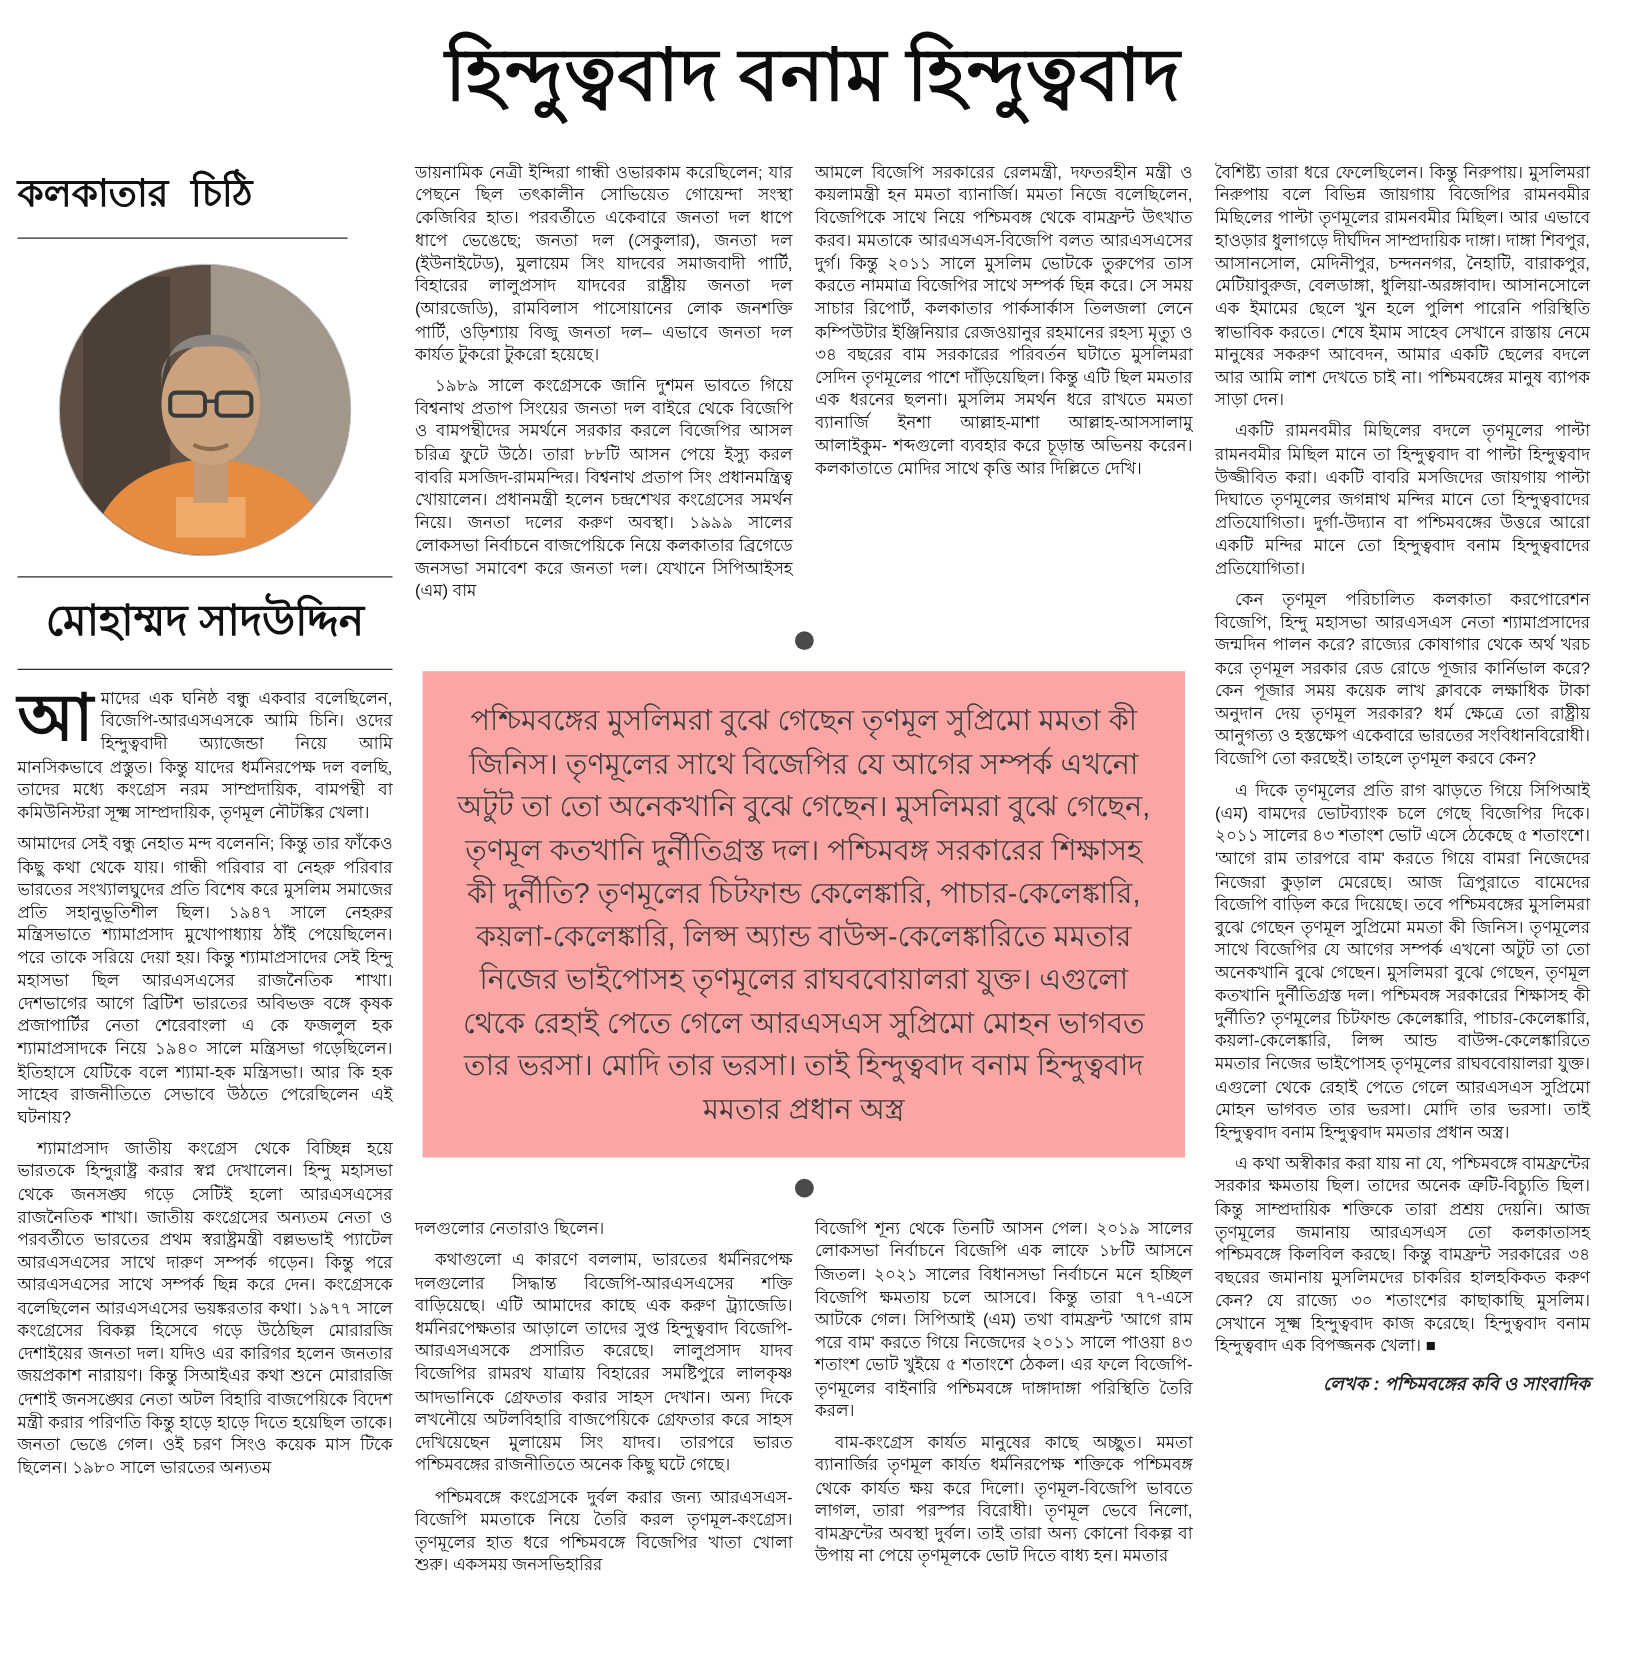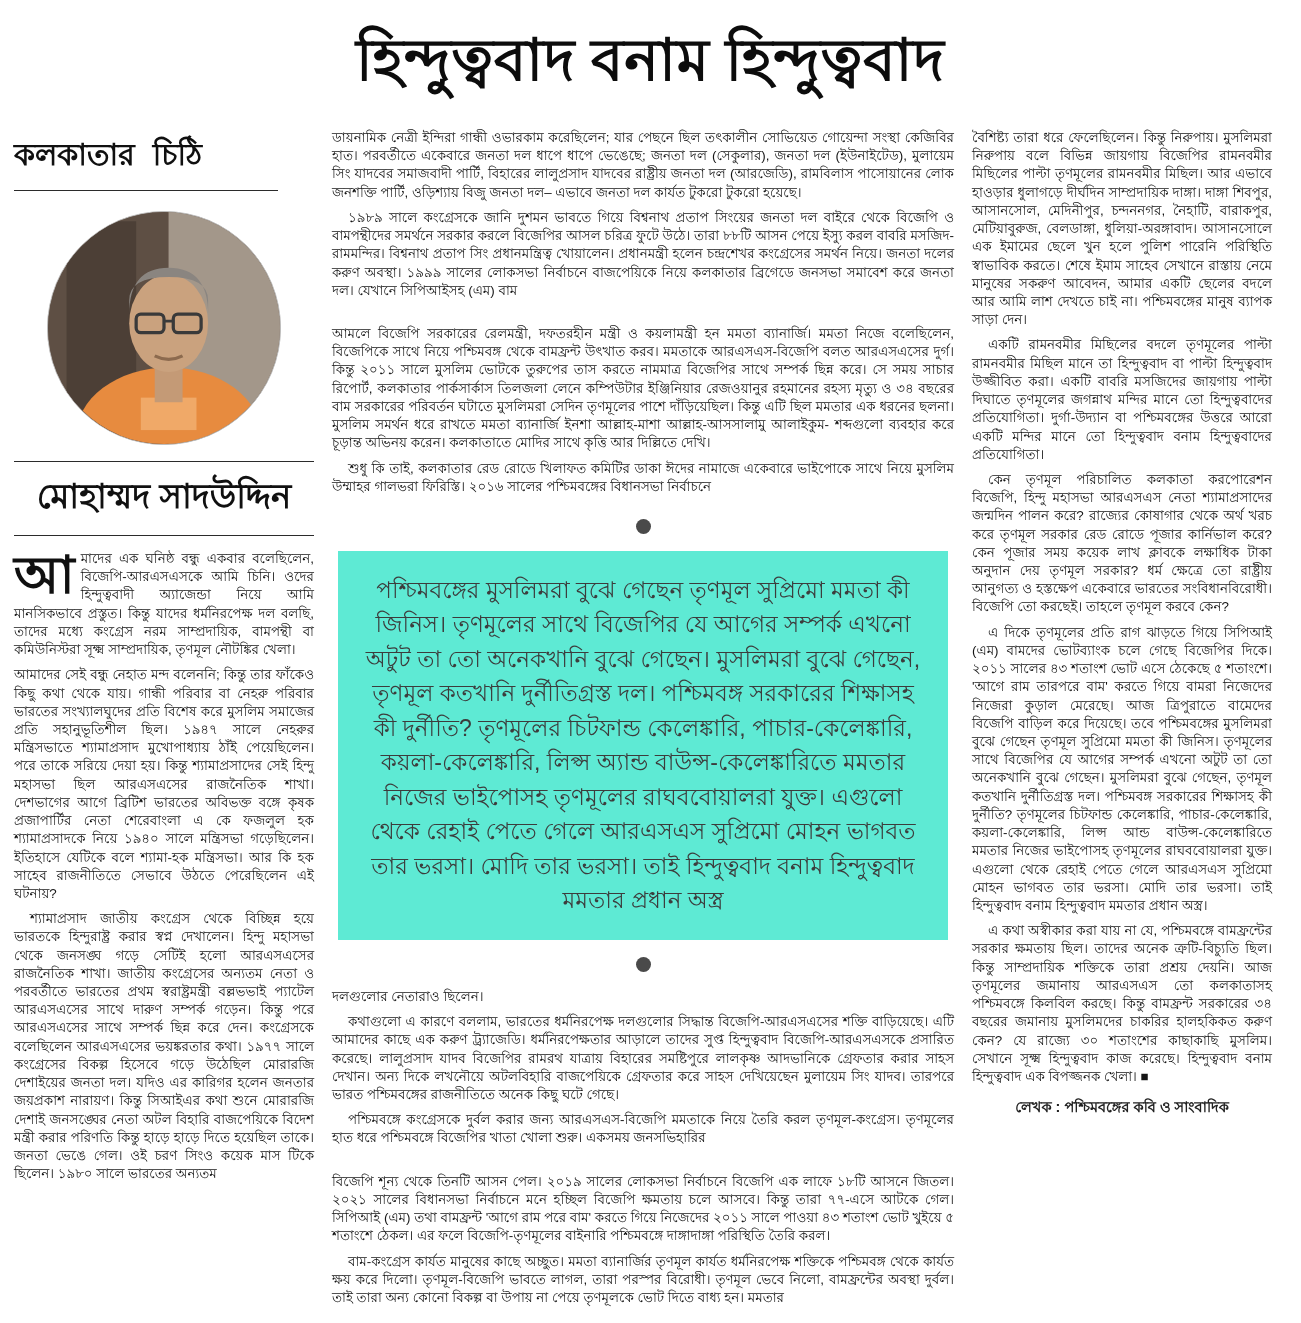--- a/index.html
+++ b/index.html
@@ -7,21 +7,21 @@
   .page{width:1301px;box-sizing:border-box;padding:6px 14px 10px;}
 
   .masthead{text-align:center;padding:10px 0 16px;}
   .masthead h1{margin:0;font-family:"Liberation Serif","DejaVu Serif",serif;
     font-size:58px;font-weight:700;letter-spacing:1px;color:#0c0c0c;}
 
   .content{display:flex;gap:18px;align-items:flex-start;}
   .col{flex:1 1 0;min-width:0;}
   .col-1{flex:0 0 300px;}
   .mid{flex:0 0 622px;display:flex;flex-direction:column;}
-  .mid-row{display:flex;gap:18px;flex-direction:column;}
+  .mid-row{display:flex;gap:18px;}
   .mid-row .col{flex:1 1 0;}
   .col-4{flex:0 0 300px;}
 
   .para{margin:0 0 7px;font-size:13.4px;line-height:1.36;text-align:justify;
     text-indent:16px;color:#151515;}
   .para:first-child{text-indent:0;}
   .lead-para{margin:0 0 7px;font-size:13.4px;line-height:1.36;text-align:justify;color:#151515;}
   .dropcap{float:left;font-size:52px;line-height:.82;font-weight:700;
     padding:4px 6px 0 0;color:#101010;}
 
@@ -32,25 +32,25 @@
   .photo-wrap{display:flex;justify-content:center;padding:14px 0 12px;}
   .photo-circle{width:232px;height:232px;border-radius:50%;overflow:hidden;
     border:1px solid #bdbdbd;background:#7c6c60;}
   .author-name{font-size:34px;font-weight:700;text-align:center;color:#101010;
     border-top:1.5px solid #2b2b2b;border-bottom:1.5px solid #2b2b2b;
     padding:8px 0;margin:4px 0 14px;}
 
   
   .quote-block{margin:10px 6px;}
   .quote-dot{width:15px;height:15px;border-radius:50%;background:#4a4a4a;margin:6px auto;}
-  .pull-quote{background:#5eead4;color:#3c3c3c;text-align:center;
+  .pull-quote{background:#fca5a5;color:#3c3c3c;text-align:center;
     font-size:23px;line-height:1.5;font-weight:500;padding:22px 26px;margin:17px 0;}
 
-  .credit{margin-top:10px;text-align:center;font-size:14.5px;font-weight:700;
-    color:#222;}
+  .credit{margin-top:10px;text-align:right;font-size:14.5px;font-weight:700;
+    font-style:italic;color:#222;}
 </style>
 </head>
 <body>
 
 <div class="page">
 
   <div class="masthead">
     <h1>হিন্দুত্ববাদ বনাম হিন্দুত্ববাদ</h1>
   </div>
 
@@ -90,21 +90,20 @@
     </div>
 
     <div class="mid">
       <div class="mid-row">
         <div class="col">
             <p class="para">ডায়নামিক নেত্রী ইন্দিরা গান্ধী ওভারকাম করেছিলেন; যার পেছনে ছিল তৎকালীন সোভিয়েত গোয়েন্দা সংস্থা কেজিবির হাত। পরবর্তীতে একেবারে জনতা দল ধাপে ধাপে ভেঙেছে; জনতা দল (সেকুলার), জনতা দল (ইউনাইটেড), মুলায়েম সিং যাদবের সমাজবাদী পার্টি, বিহারের লালুপ্রসাদ যাদবের রাষ্ট্রীয় জনতা দল (আরজেডি), রামবিলাস পাসোয়ানের লোক জনশক্তি পার্টি, ওড়িশ্যায় বিজু জনতা দল– এভাবে জনতা দল কার্যত টুকরো টুকরো হয়েছে।</p>
             <p class="para">১৯৮৯ সালে কংগ্রেসকে জানি দুশমন ভাবতে গিয়ে বিশ্বনাথ প্রতাপ সিংয়ের জনতা দল বাইরে থেকে বিজেপি ও বামপন্থীদের সমর্থনে সরকার করলে বিজেপির আসল চরিত্র ফুটে উঠে। তারা ৮৮টি আসন পেয়ে ইস্যু করল বাবরি মসজিদ-রামমন্দির। বিশ্বনাথ প্রতাপ সিং প্রধানমন্ত্রিত্ব খোয়ালেন। প্রধানমন্ত্রী হলেন চন্দ্রশেখর কংগ্রেসের সমর্থন নিয়ে। জনতা দলের করুণ অবস্থা। ১৯৯৯ সালের লোকসভা নির্বাচনে বাজপেয়িকে নিয়ে কলকাতার ব্রিগেডে জনসভা সমাবেশ করে জনতা দল। যেখানে সিপিআইসহ (এম) বাম</p>
           </div>
         <div class="col">
             <p class="para">আমলে বিজেপি সরকারের রেলমন্ত্রী, দফতরহীন মন্ত্রী ও কয়লামন্ত্রী হন মমতা ব্যানার্জি। মমতা নিজে বলেছিলেন, বিজেপিকে সাথে নিয়ে পশ্চিমবঙ্গ থেকে বামফ্রন্ট উৎখাত করব। মমতাকে আরএসএস-বিজেপি বলত আরএসএসের দুর্গ। কিন্তু ২০১১ সালে মুসলিম ভোটকে তুরুপের তাস করতে নামমাত্র বিজেপির সাথে সম্পর্ক ছিন্ন করে। সে সময় সাচার রিপোর্ট, কলকাতার পার্কসার্কাস তিলজলা লেনে কম্পিউটার ইঞ্জিনিয়ার রেজওয়ানুর রহমানের রহস্য মৃত্যু ও ৩৪ বছরের বাম সরকারের পরিবর্তন ঘটাতে মুসলিমরা সেদিন তৃণমূলের পাশে দাঁড়িয়েছিল। কিন্তু এটি ছিল মমতার এক ধরনের ছলনা। মুসলিম সমর্থন ধরে রাখতে মমতা ব্যানার্জি ইনশা আল্লাহ-মাশা আল্লাহ-আসসালামু আলাইকুম- শব্দগুলো ব্যবহার করে চূড়ান্ত অভিনয় করেন। কলকাতাতে মোদির সাথে কৃত্তি আর দিল্লিতে দেখি।</p>
-            <p class="para">শুধু কি তাই, কলকাতার রেড রোডে খিলাফত কমিটির ডাকা ঈদের নামাজে একেবারে ভাইপোকে সাথে নিয়ে মুসলিম উম্মাহর গালভরা ফিরিস্তি। ২০১৬ সালের পশ্চিমবঙ্গের বিধানসভা নির্বাচনে</p>
           </div>
       </div>
 
       <div class="quote-block">
         <div class="quote-dot"></div>
         <div class="pull-quote">পশ্চিমবঙ্গের মুসলিমরা বুঝে গেছেন তৃণমূল সুপ্রিমো মমতা কী জিনিস। তৃণমূলের সাথে বিজেপির যে আগের সম্পর্ক এখনো অটুট তা তো অনেকখানি বুঝে গেছেন। মুসলিমরা বুঝে গেছেন, তৃণমূল কতখানি দুর্নীতিগ্রস্ত দল। পশ্চিমবঙ্গ সরকারের শিক্ষাসহ কী দুর্নীতি? তৃণমূলের চিটফান্ড কেলেঙ্কারি, পাচার-কেলেঙ্কারি, কয়লা-কেলেঙ্কারি, লিপ্স অ্যান্ড বাউন্স-কেলেঙ্কারিতে মমতার নিজের ভাইপোসহ তৃণমূলের রাঘববোয়ালরা যুক্ত। এগুলো থেকে রেহাই পেতে গেলে আরএসএস সুপ্রিমো মোহন ভাগবত তার ভরসা। মোদি তার ভরসা। তাই হিন্দুত্ববাদ বনাম হিন্দুত্ববাদ মমতার প্রধান অস্ত্র</div>
         <div class="quote-dot"></div>
       </div>
 
       <div class="mid-row">

